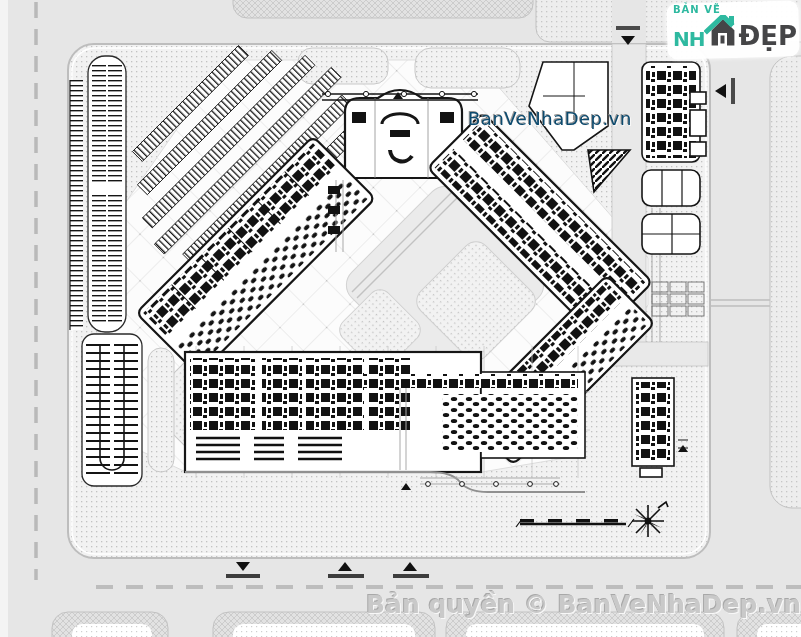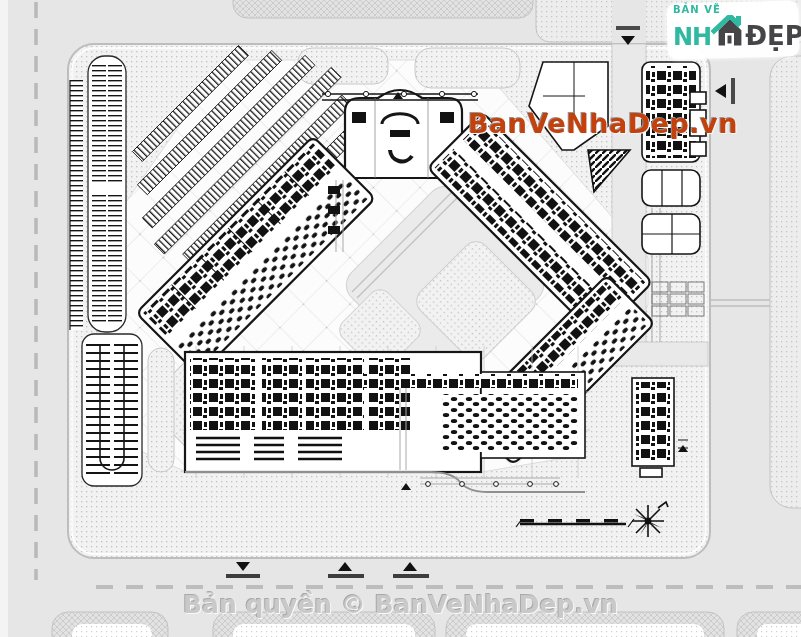--- a/index.html
+++ b/index.html
@@ -10,34 +10,34 @@
   
   .bld{fill:#ffffff;stroke:#161616;stroke-width:2.2;}
   .bld2{fill:#ffffff;stroke:#161616;stroke-width:1.6;}
   .ink{stroke:#161616;fill:none;}
   .curb{fill:none;stroke:#c2c2c2;stroke-width:1.4;}
   .thin{stroke:#a9a9a9;stroke-width:1;fill:none;}
   .grid{stroke:#c9c9c9;stroke-width:.8;fill:none;}
 
   
   .watermark{position:absolute;left:468px;top:108px;width:260px;
-    font-size:27px;font-weight:bold;letter-spacing:.5px;color:#c2410c;
+    font-size:18px;font-weight:normal;letter-spacing:.5px;color:#0c4a6e;
     text-shadow:1px 1px 0 #fafafa,-1px -1px 0 #969696;white-space:nowrap;}
-  .footer{position:absolute;left:0;top:590px;width:801px;text-align:center;
+  .footer{position:absolute;left:0;top:590px;width:801px;text-align:right;
     font-size:25px;font-weight:bold;color:#c9c9c9;
     text-shadow:1px 1px 0 #f8f8f8,-1px -1px 0 #a8a8a8;}
 
   
   .logo{position:absolute;left:661px;top:0;width:138px;height:62px;}
   .logo .pad{position:absolute;inset:2px 0 4px 6px;background:rgba(255,255,255,.96);
     border-radius:10px;transform:rotate(-1.5deg);box-shadow:0 0 4px rgba(255,255,255,.9);}
   .logo .inner{position:absolute;left:12px;top:4px;}
   .logo .l1{font-size:10px;font-weight:bold;letter-spacing:1px;color:var(--accent-teal);}
   .logo .l2{display:flex;align-items:flex-end;line-height:1;margin-top:0;}
-  .logo .nh{font-size:24px;font-weight:800;color:var(--accent-teal);letter-spacing:-1px;}
+  .logo .nh{font-size:20px;font-weight:800;color:var(--accent-teal);letter-spacing:-1px;}
   .logo .dep{font-size:26px;font-weight:800;color:var(--logo-dark);margin-left:-2px;}
   .logo svg{position:static;}
 </style>
 </head>
 <body>
 
 <div class="stage">
 
 <svg width="801" height="637" viewBox="0 0 801 637">
   <defs>

